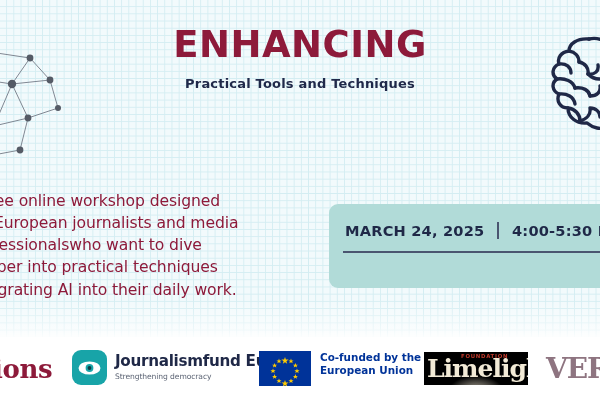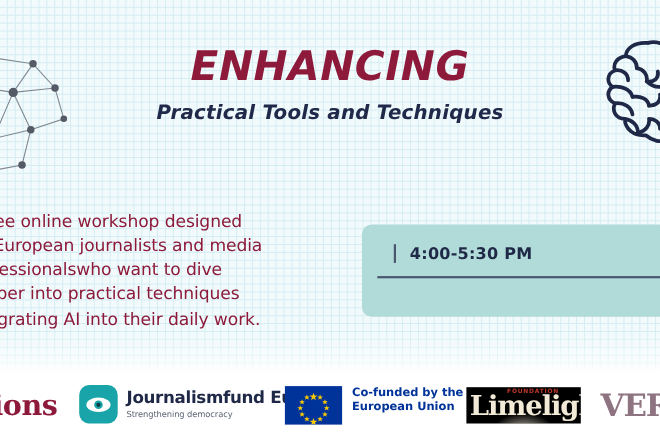--- a/index.html
+++ b/index.html
@@ -30,38 +30,38 @@
   
   #network{
     position:absolute;left:-46px;top:22px;width:130px;height:150px;
   }
   
   #brain{
     position:absolute;left:549px;top:33px;width:62px;height:102px;
   }
   
   #headline{
-    position:absolute;left:0;top:40px;width:600px;text-align:center;font-style:italic;
+    position:absolute;left:0;top:24px;width:600px;text-align:center;
   }
   .title-line{
     color:#8d1a3a;
     font-family:"DejaVu Sans",sans-serif;
     font-weight:bold;
     font-size:37px;
     letter-spacing:.5px;
     line-height:1.16;
     white-space:nowrap;
   }
   .title-line.l2{font-size:37px;}
   #subtitle{
     margin-top:9px;
     color:#20294a;
     font-family:"DejaVu Sans",sans-serif;
     font-weight:bold;
-    font-size:18px;
+    font-size:13px;
     letter-spacing:.2px;
     white-space:nowrap;
   }
   
   #body-copy{
     position:absolute;left:-32px;top:190px;width:330px;
     color:#8d1a3a;
     font-family:"DejaVu Sans",sans-serif;
     font-size:15.6px;
     line-height:1.42;
@@ -264,20 +264,21 @@
   </div>
 
   <div id="body-copy">A free online workshop designed
 for European journalists and media
 professionalswho want to dive
 deeper into practical techniques
 integrating AI into their daily work.</div>
 
   <div id="info-panel">
     <div id="datetime-row">
+      <span>MARCH 24, 2025</span>
       <span id="datetime-sep"></span>
       <span>4:00-5:30 PM</span>
     </div>
     <div id="panel-divider"></div>
   </div>
 
   <div id="footer"></div>
 
   <div id="editions-logo">itions</div>
 

